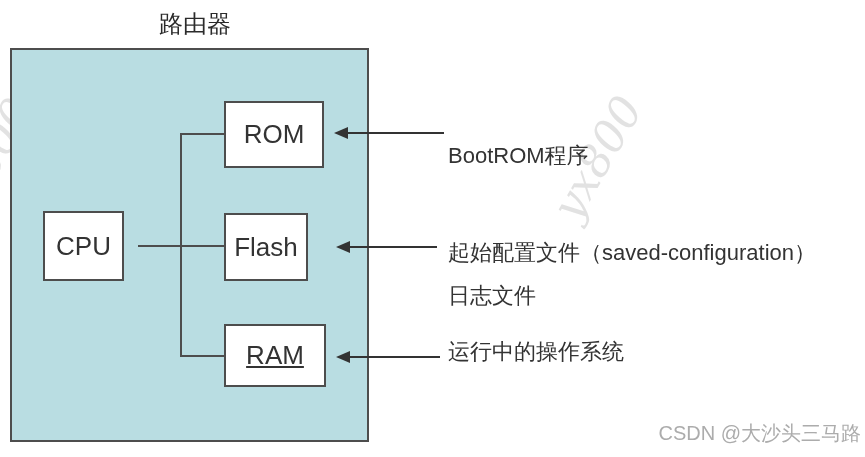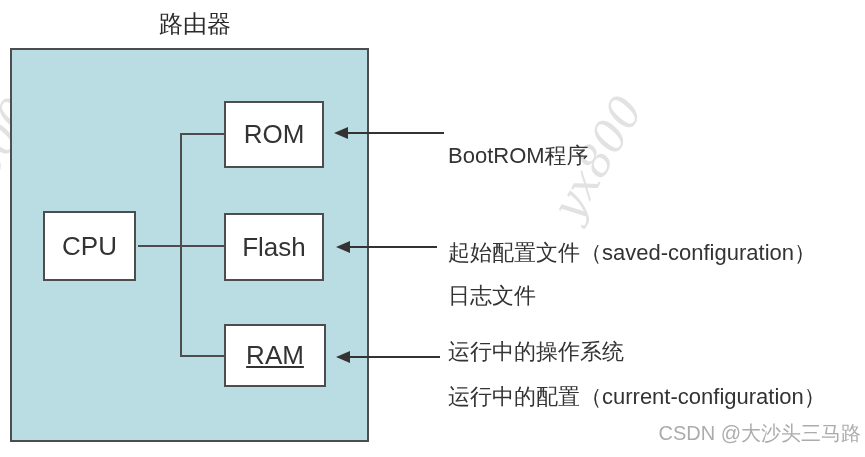--- a/index.html
+++ b/index.html
@@ -33,23 +33,23 @@
     position: absolute;
     background: #ffffff;
     border: 2px solid #4d4d4d;
     box-sizing: border-box;
     display: flex;
     align-items: center;
     justify-content: center;
     font-size: 26px;
     color: #333333;
   }
-  .box-cpu   { left: 43px;  top: 211px; width: 93px;  height: 70px; }
+  .box-cpu   { left: 43px;  top: 211px; width: 81px;  height: 70px; }
   .box-rom   { left: 224px; top: 101px; width: 100px; height: 67px; }
-  .box-flash { left: 224px; top: 213px; width: 100px; height: 68px; }
+  .box-flash { left: 224px; top: 213px; width: 84px; height: 68px; }
   .box-ram   { left: 224px; top: 324px; width: 102px; height: 63px; text-decoration: underline; }
   .hline, .vline {
     position: absolute;
     background: #4d4d4d;
   }
   .hline { height: 2px; }
   .vline { width: 2px; }
   .arrow-line {
     position: absolute;
     height: 2px;
@@ -129,17 +129,16 @@
   </div>
   <div>
     <div class="arrow-line" style="left:348px; top:356px; width:92px;"></div>
     <div class="arrow-head" style="left:336px; top:351px;"></div>
   </div>
 
   <div class="note" style="top:125px;margin-top:20px;">BootROM程序</div>
   <div class="note" style="top:242px;">起始配置文件（saved-configuration）</div>
   <div class="note" style="top:285px;">日志文件</div>
   <div class="note" style="top:341px;">运行中的操作系统</div>
-  <div class="note" style="top:386px;">运行中的配置（current-configuration）</div>
 
   <div class="credit">CSDN @大沙头三马路</div>
 
 </div>
 
 </body></html>

